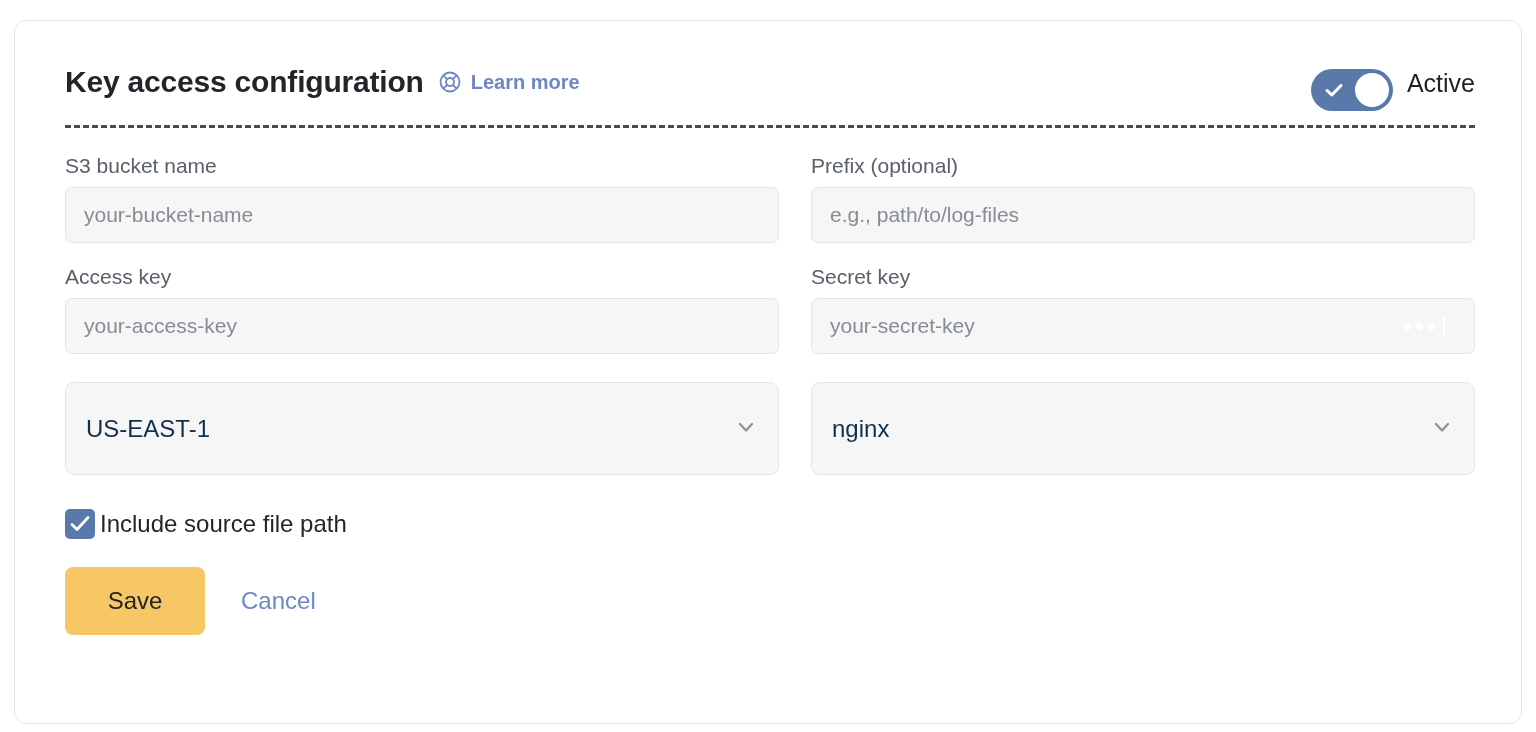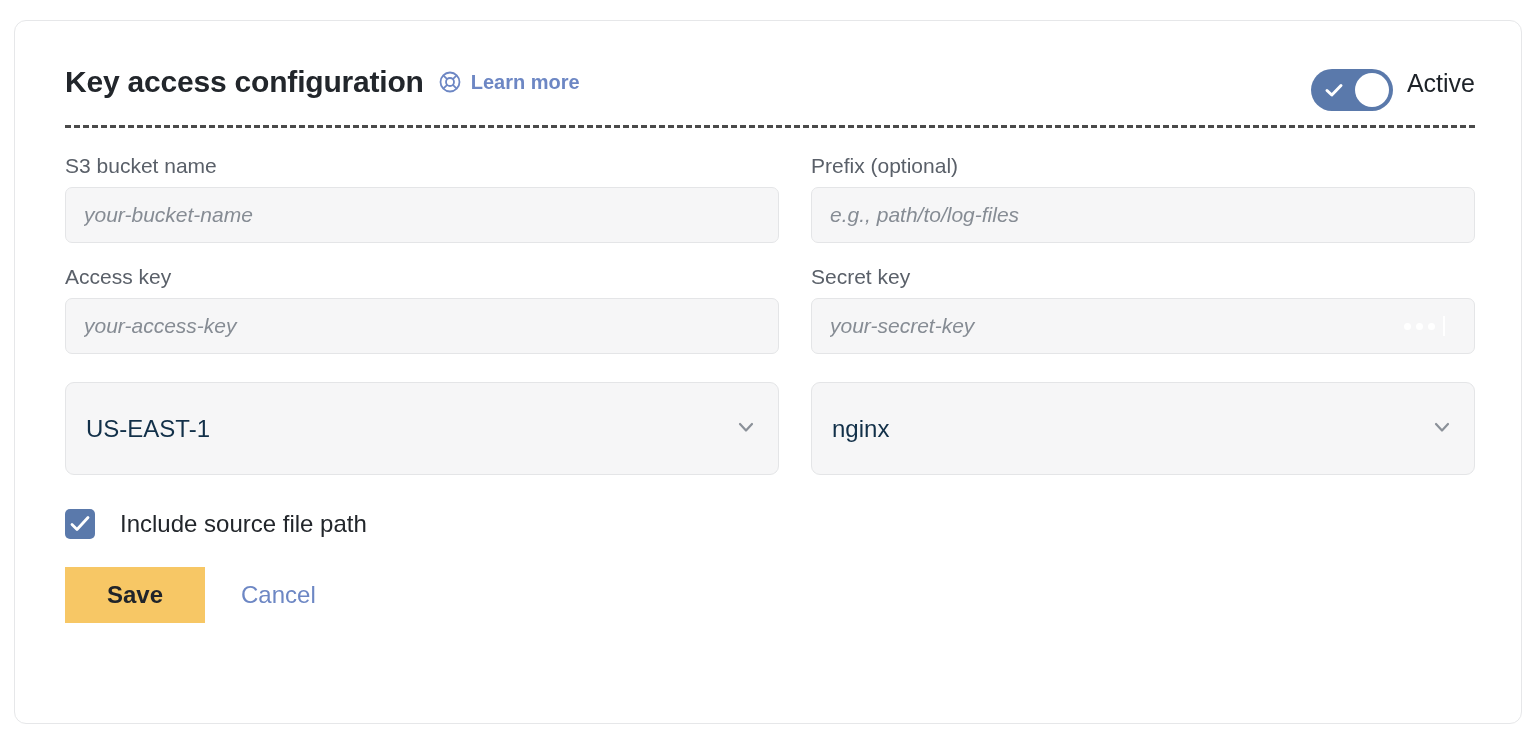--- a/index.html
+++ b/index.html
@@ -141,21 +141,20 @@
     width: 100%;
     height: 56px;
     background: #f6f6f7;
     border: 1px solid #e4e5e7;
     border-radius: 7px;
     padding: 0 18px;
     font-family: "Liberation Sans", sans-serif;
     font-size: 21px;
     color: #22262b;
     outline: none;
-    font-style: italic;
   }
   .text-input::placeholder {
     color: #868c94;
     opacity: 1;
   }
   .input-wrap {
     position: relative;
   }
   .mask-hint {
     position: absolute;
@@ -210,21 +209,21 @@
     right: 22px;
     top: 50%;
     transform: translateY(-50%);
     pointer-events: none;
   }
 
   
   .check-row {
     display: flex;
     align-items: center;
-    gap: 25px;
+    gap: 5px;
     margin-top: 34px;
   }
   .checkbox {
     position: relative;
     width: 30px;
     height: 30px;
     border-radius: 5px;
     background: #5a79ab;
     cursor: pointer;
     flex: none;
@@ -242,29 +241,29 @@
 
   
   .actions {
     display: flex;
     align-items: center;
     gap: 22px;
     margin-top: 28px;
   }
   .btn-save {
     box-sizing: border-box;
-    height: 56px;
+    height: 68px;
     min-width: 140px;
     padding: 0 26px;
     background: #f7c765;
     border: none;
-    border-radius: 0;
+    border-radius: 8px;
     font-family: "Liberation Sans", sans-serif;
     font-size: 24px;
-    font-weight: bold;
+    font-weight: normal;
     color: #20242a;
     cursor: pointer;
   }
   .btn-cancel {
     background: none;
     border: none;
     font-family: "Liberation Sans", sans-serif;
     font-size: 24px;
     color: #6d87c4;
     cursor: pointer;

